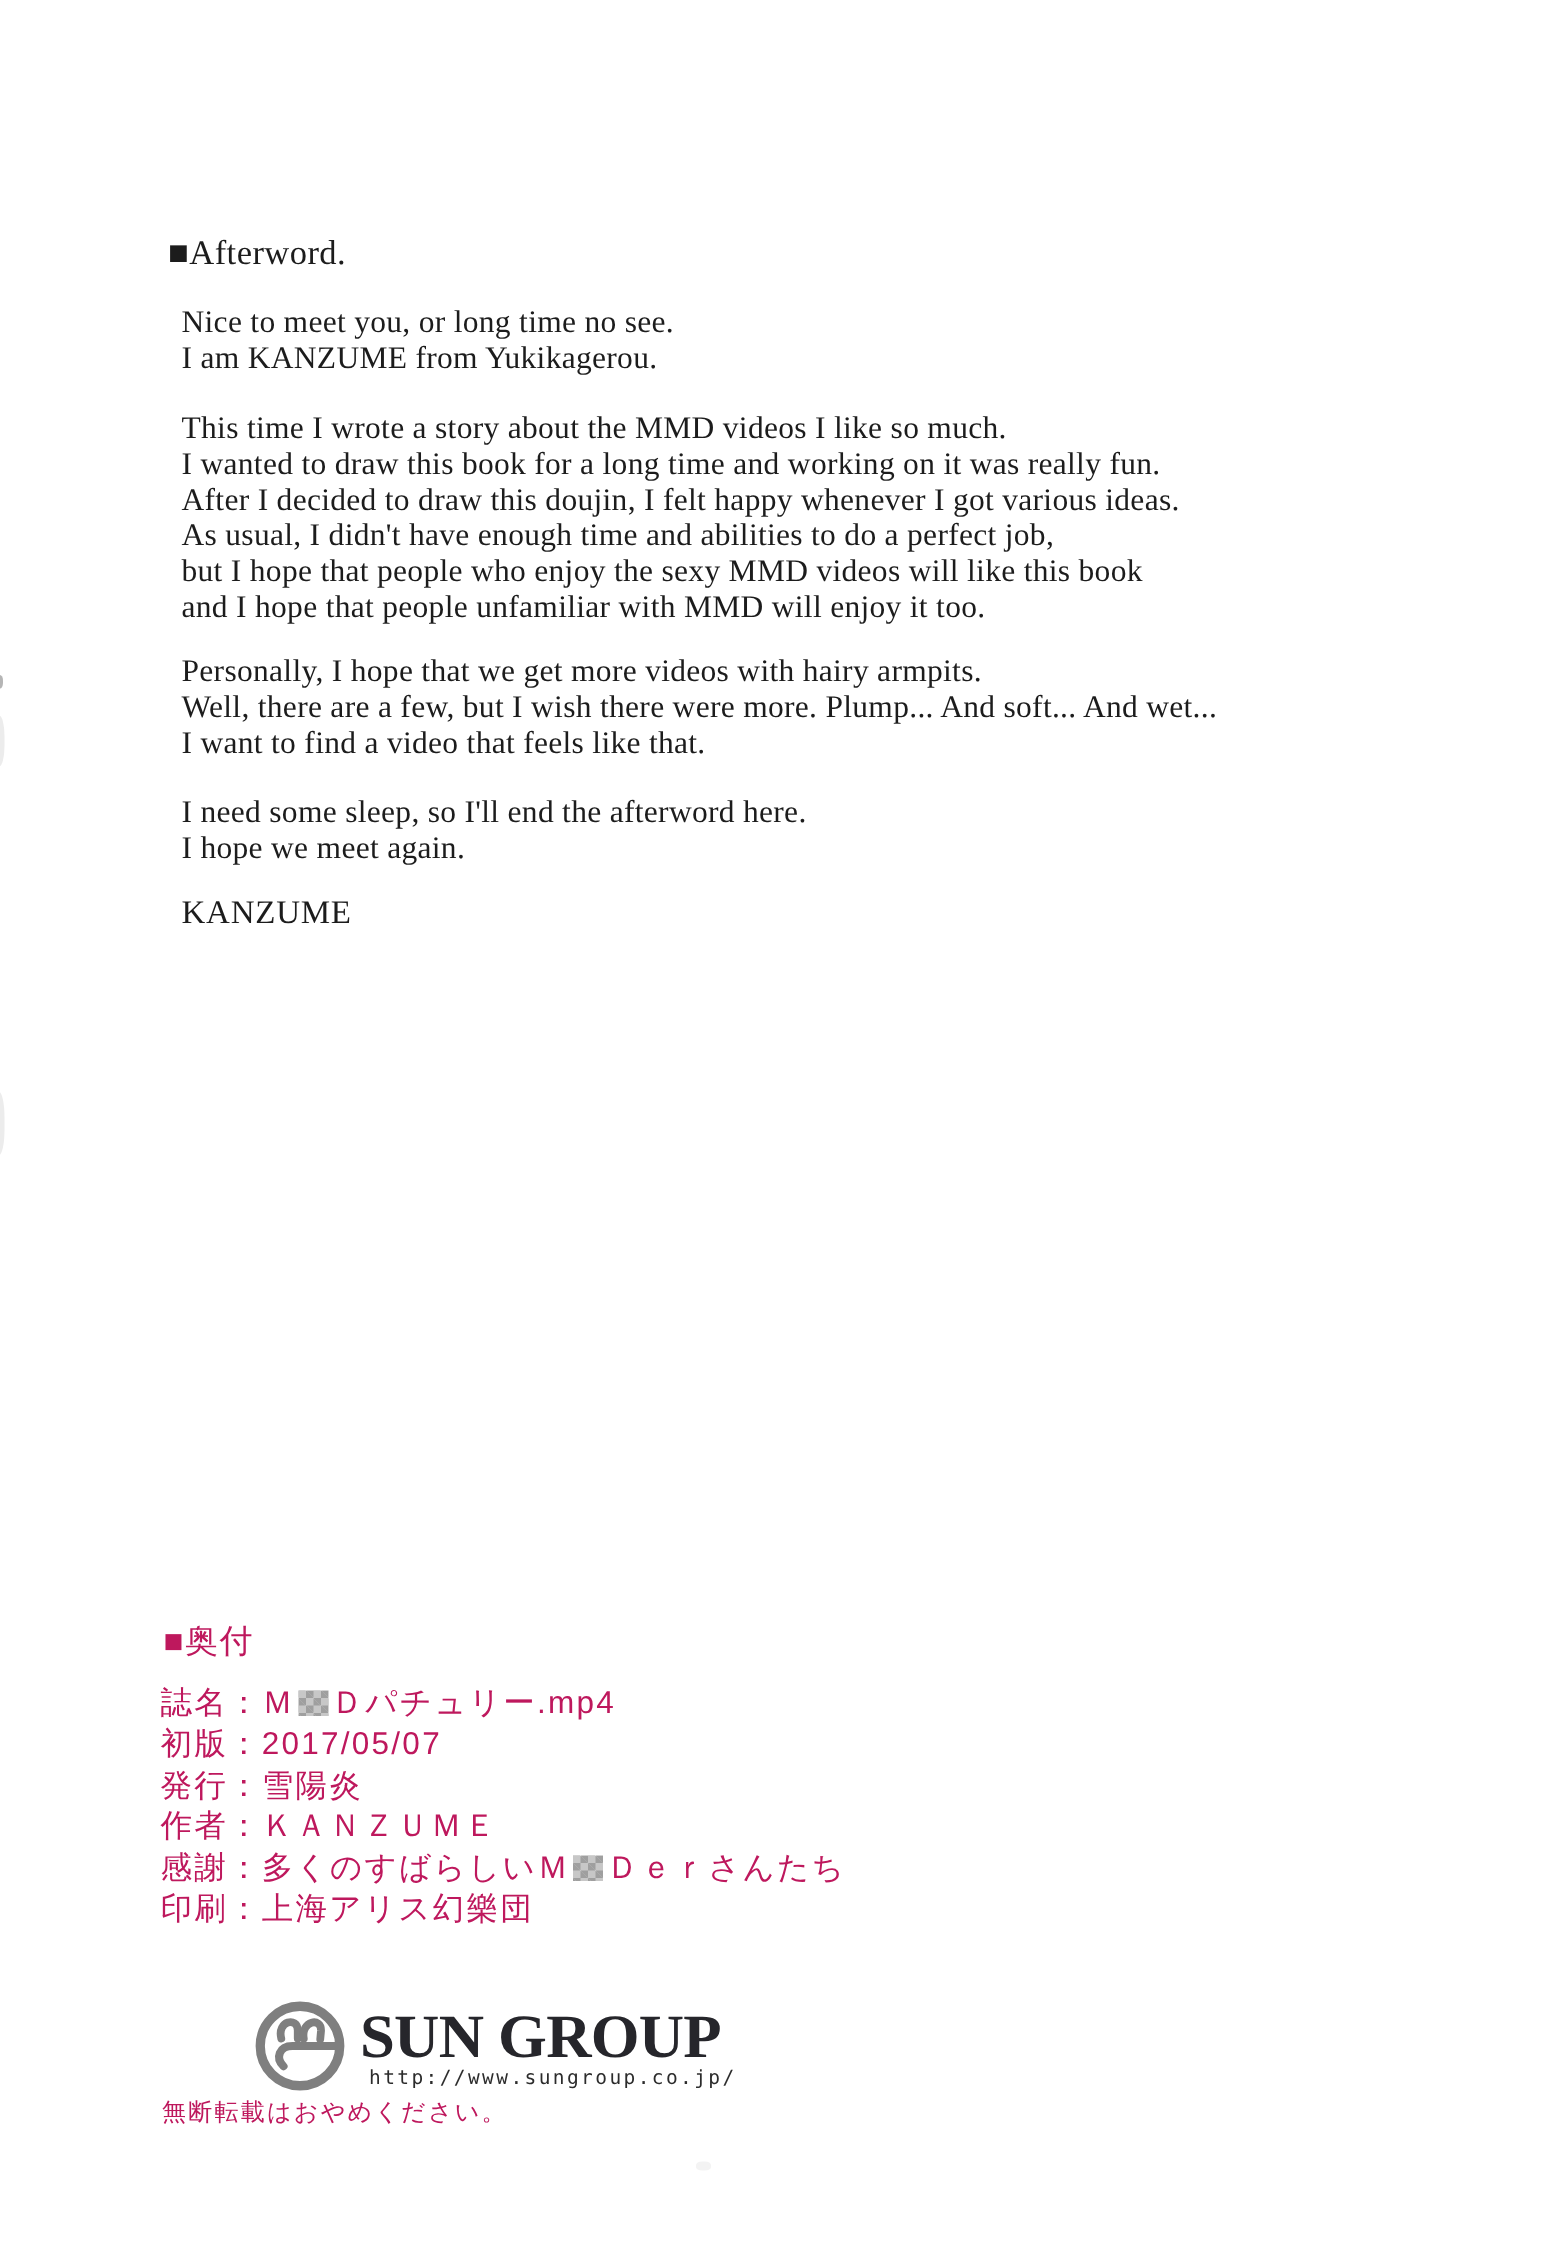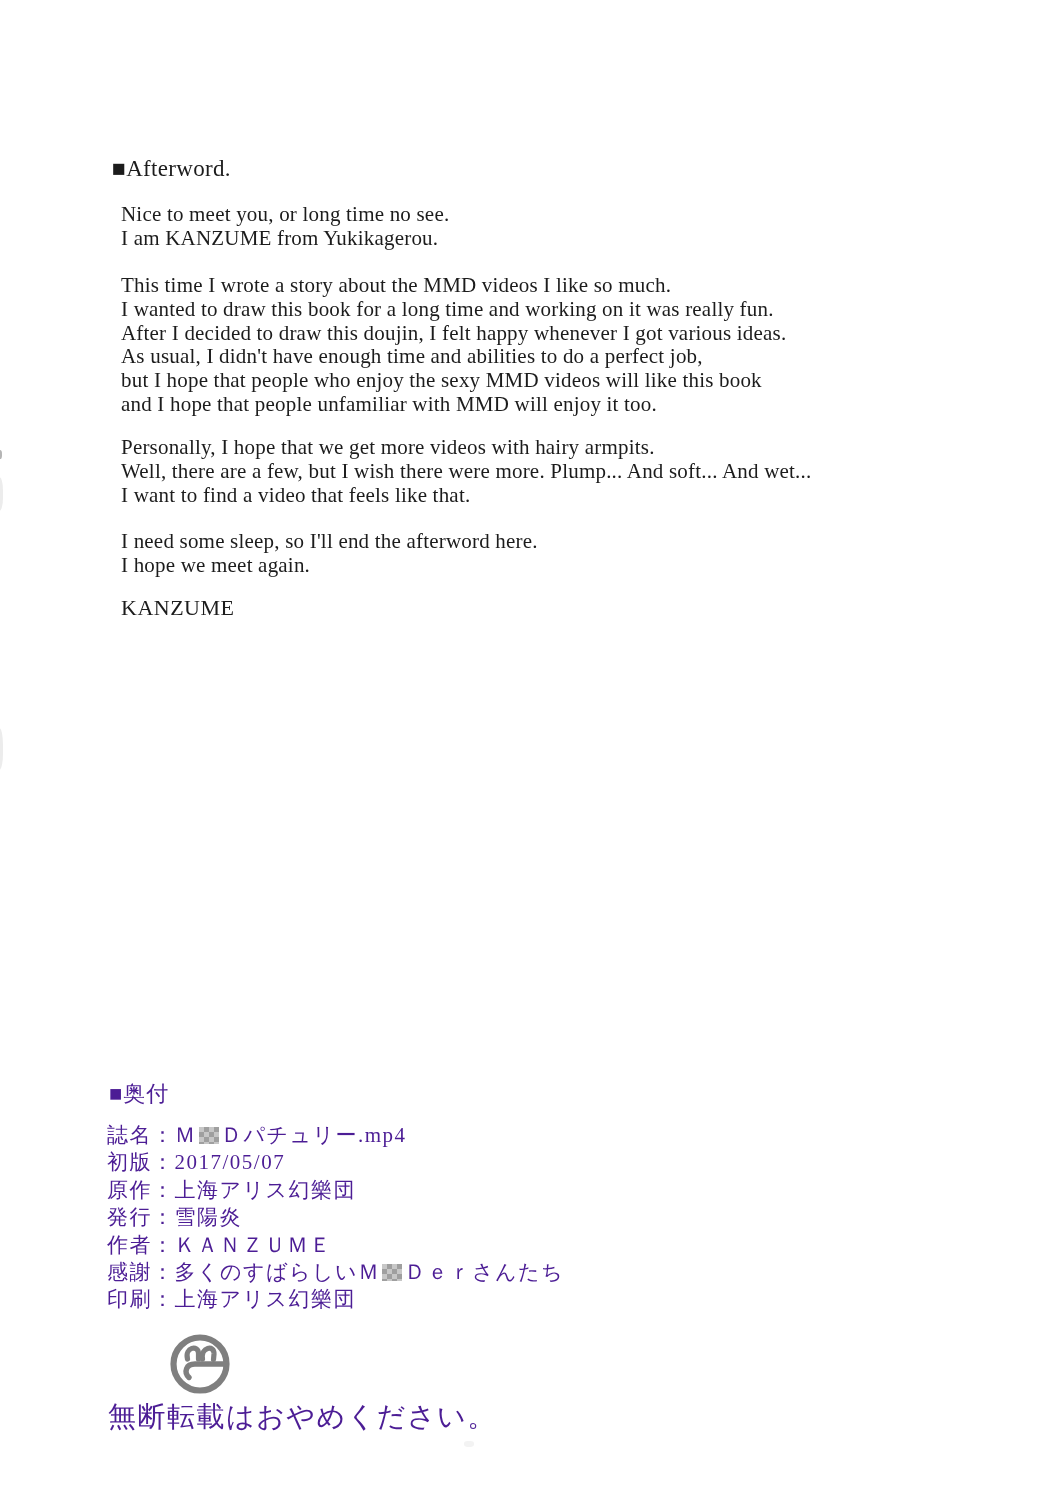--- a/index.html
+++ b/index.html
@@ -28,21 +28,21 @@
     white-space: pre-line;
     letter-spacing: 0.2px;
   }
   .p1 { top: 203px; }
   .p2 { top: 274px; }
   .p3 { top: 436px; }
   .p4 { top: 530px; }
   .signature { left: 121px; top: 595px; font-size: 22px; letter-spacing: 0.5px; }
 
   
-  .jp { font-family: Liberation Serif, serif; color: #4c1d95; }
+  .jp { font-family: Liberation Sans, sans-serif; color: #be185d; }
   .colophon-title {
     left: 109px; top: 1079px;
     font-size: 22px; font-weight: 500; margin: 0;
     letter-spacing: 1px;
   }
   .colophon {
     left: 107px; top: 1122px;
     font-size: 21px;
   }
   .cline {
@@ -75,21 +75,21 @@
   }
   .logo-url {
     font-family: "DejaVu Sans Mono", monospace;
     font-size: 13px; color: #2c2c2c;
     letter-spacing: 1.6px; margin-top: 1px; margin-left: 6px;
     white-space: nowrap;
   }
 
   .footer-notice {
     left: 108px; top: 1398px;
-    font-size: 28px; letter-spacing: 1.5px;
+    font-size: 16px; letter-spacing: 1.5px;
   }
 
   
   .artifact { background: #ececec; border-radius: 40%; }
   .a1 { left: -3px; top: 450px; width: 5px; height: 9px; background: #b5b5b5; }
   .a2 { left: -6px; top: 477px; width: 9px; height: 34px; }
   .a3 { left: -6px; top: 728px; width: 9px; height: 42px; }
   .a4 { left: 464px; top: 1441px; width: 10px; height: 6px; background: #f3f3f3; }
 </style>
 </head>
@@ -111,36 +111,39 @@
 I hope we meet again.</div>
 <div class="abs signature">KANZUME</div>
 
 <h2 class="abs jp colophon-title">■奥付</h2>
 
 <div class="abs jp colophon">
   <div class="cline">
     <span>誌名：Ｍ</span><span class="mosaic"></span><span>Ｄパチュリー.mp4</span>
   </div>
   <div class="cline">初版：2017/05/07</div>
-  <div class="cline">原作：上海アリス幻樂団</div>
   <div class="cline">発行：雪陽炎</div>
   <div class="cline">作者：ＫＡＮＺＵＭＥ</div>
   <div class="cline">
     <span>感謝：多くのすばらしいＭ</span><span class="mosaic"></span><span>Ｄｅｒさんたち</span>
   </div>
   <div class="cline">印刷：上海アリス幻樂団</div>
 </div>
 
 <div class="abs logo">
   <svg class="logo-emblem" viewBox="0 0 66 64" aria-hidden="true">
     <circle cx="32" cy="33" r="26.5" fill="none" stroke="#7f7f7f" stroke-width="6.2"></circle>
     <path d="M 58 33 L 27 33 C 18 33 15.5 41 21 46.5" fill="none" stroke="#7f7f7f" stroke-width="5.4" stroke-linecap="round"></path>
     <path d="M 19.5 28 C 16.5 16 30.5 13.5 30.5 22.5 L 30.5 28" fill="none" stroke="#7f7f7f" stroke-width="5.2" stroke-linecap="round"></path>
     <path d="M 34.5 28 C 32.5 16 46.5 13.5 46 23 L 45.5 28.5" fill="none" stroke="#7f7f7f" stroke-width="5.2" stroke-linecap="round"></path>
   </svg>
+  <div class="logo-textcol">
+    <div class="logo-text">SUN GROUP</div>
+    <div class="logo-url">http://www.sungroup.co.jp/</div>
+  </div>
 </div>
 
 <div class="abs jp footer-notice">無断転載はおやめください。</div>
 
 <div class="abs artifact a1"></div>
 <div class="abs artifact a2"></div>
 <div class="abs artifact a3"></div>
 <div class="abs artifact a4"></div>
 
 </body></html>

